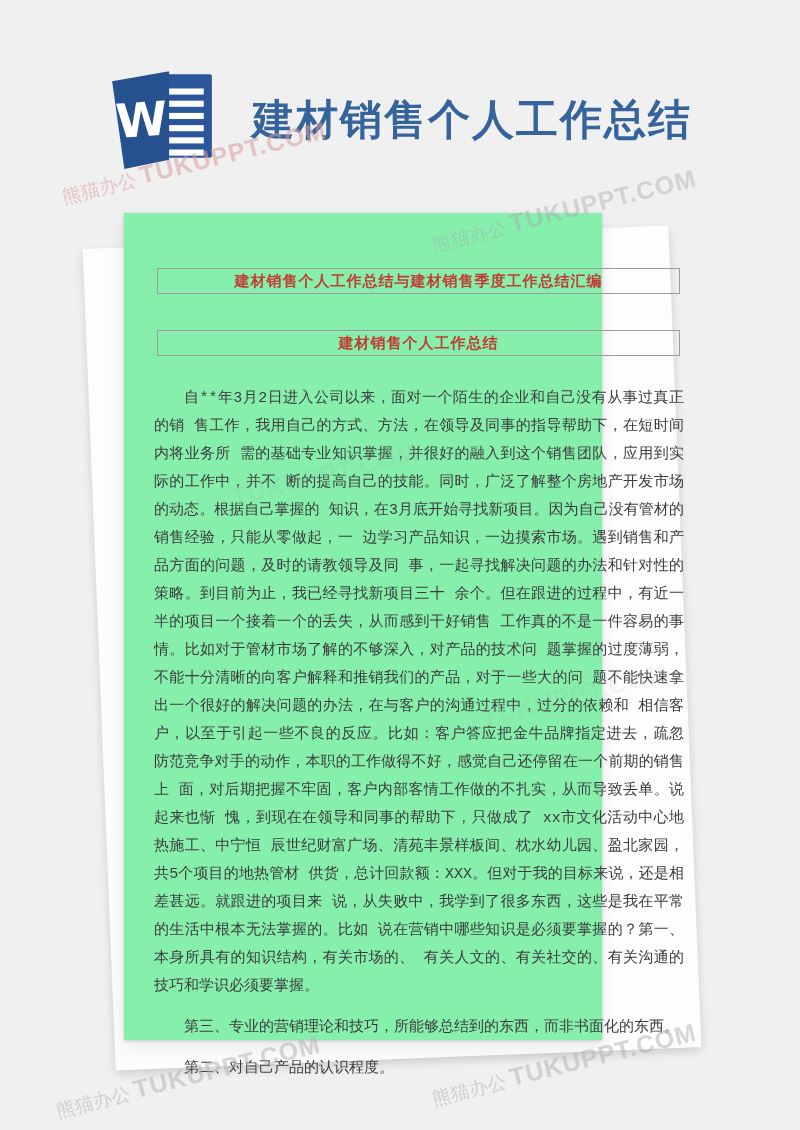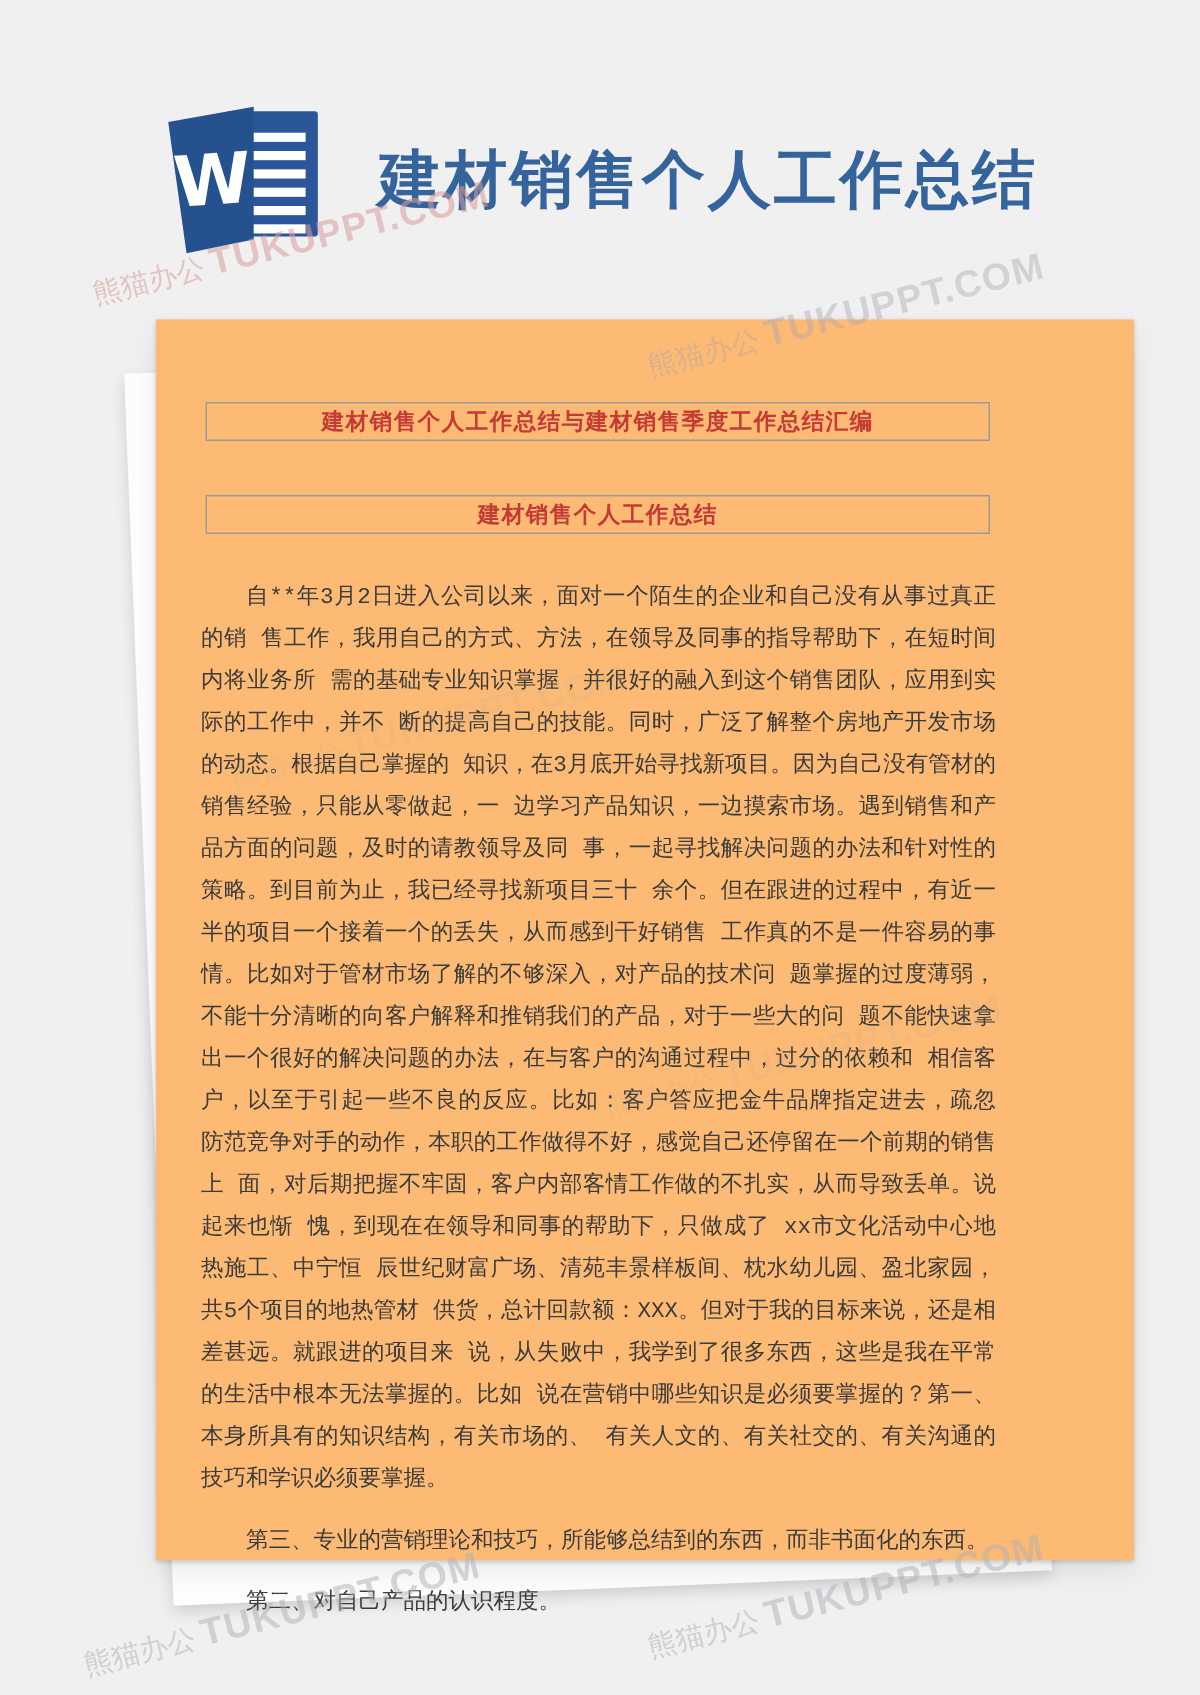--- a/index.html
+++ b/index.html
@@ -24,22 +24,22 @@
 
   
   .page-behind {
     position:absolute; left:99px; top:237px; width:586px; height:822px;
     background:#fdfdfd;
     transform:rotate(-2.3deg);
     box-shadow:0 4px 10px rgba(0,0,0,0.14);
     z-index:1;
   }
   .page-main {
-    position:absolute; left:104px; top:213px; width:652px; height:827px;
-    background:#fdba74;
+    position:absolute; left:124px; top:213px; width:478px; height:827px;
+    background:#86efac;
     box-shadow:0 1px 3px rgba(0,0,0,0.18), 0 8px 18px rgba(0,0,0,0.08);
     z-index:2;
   }
 
   
   .heading-box {
     position:absolute; left:33px; width:523px; height:26px;
     border:1px solid #9b9b9b;
     display:flex; align-items:center; justify-content:center;
   }

